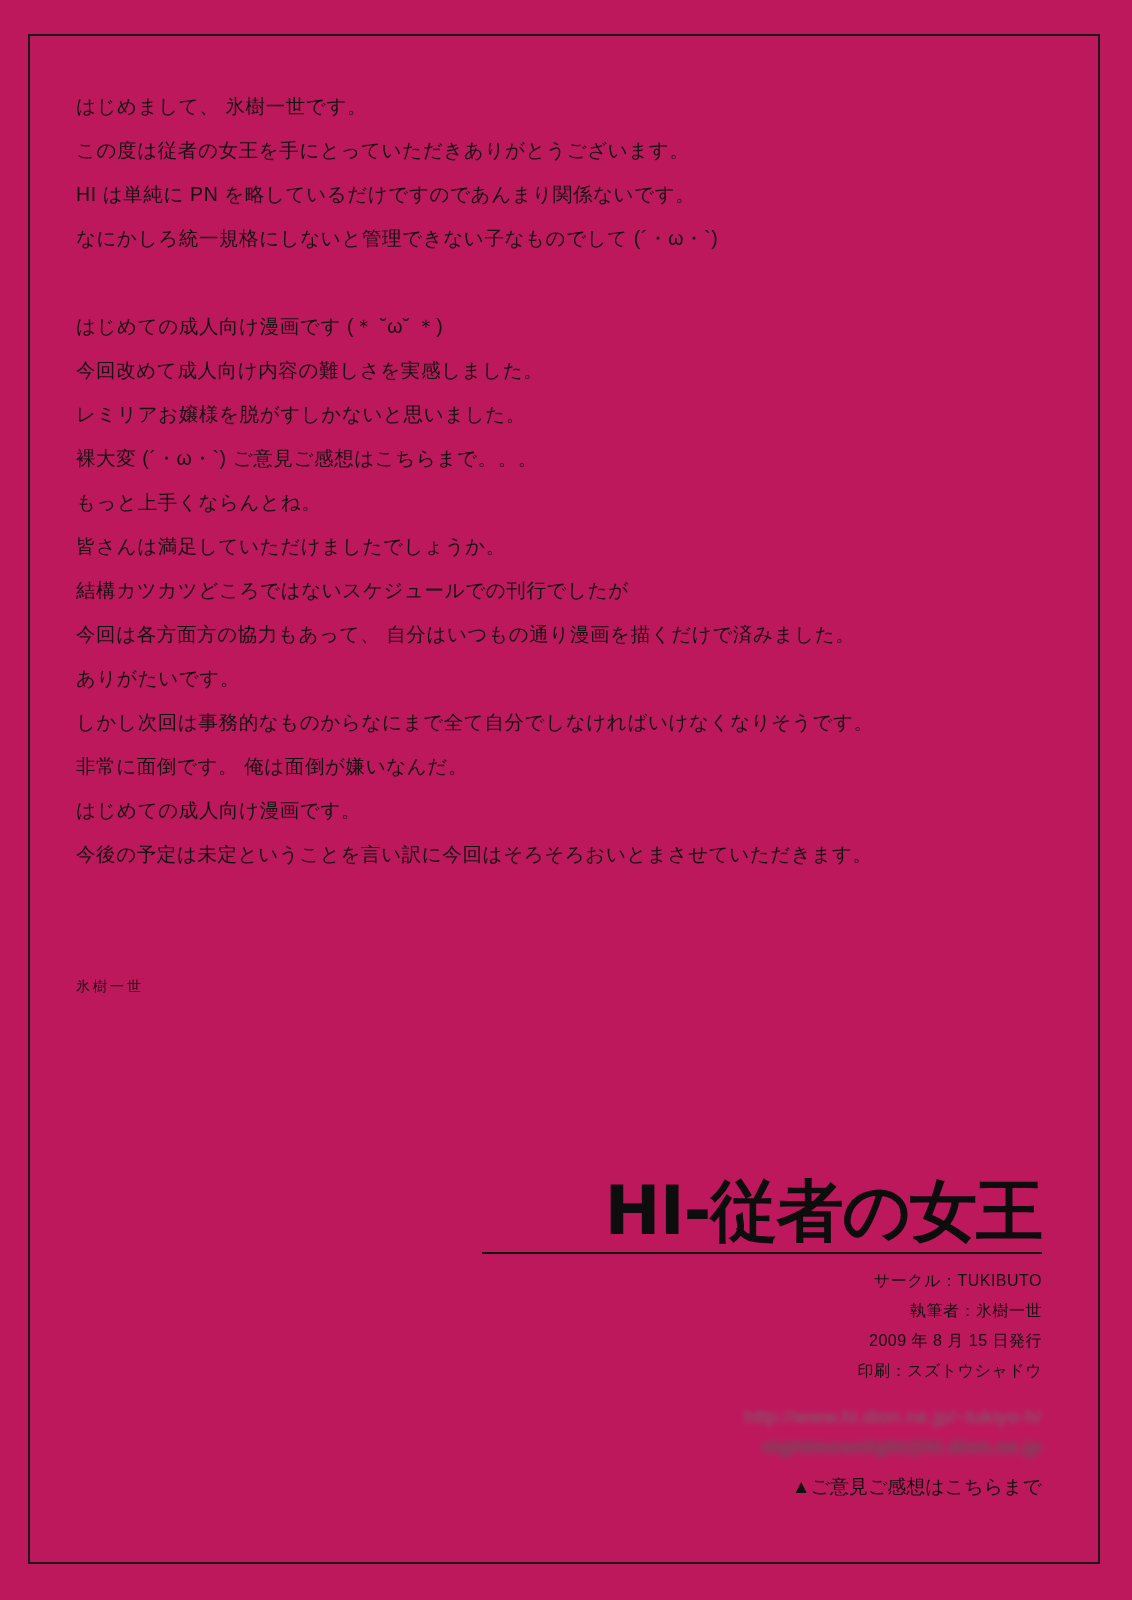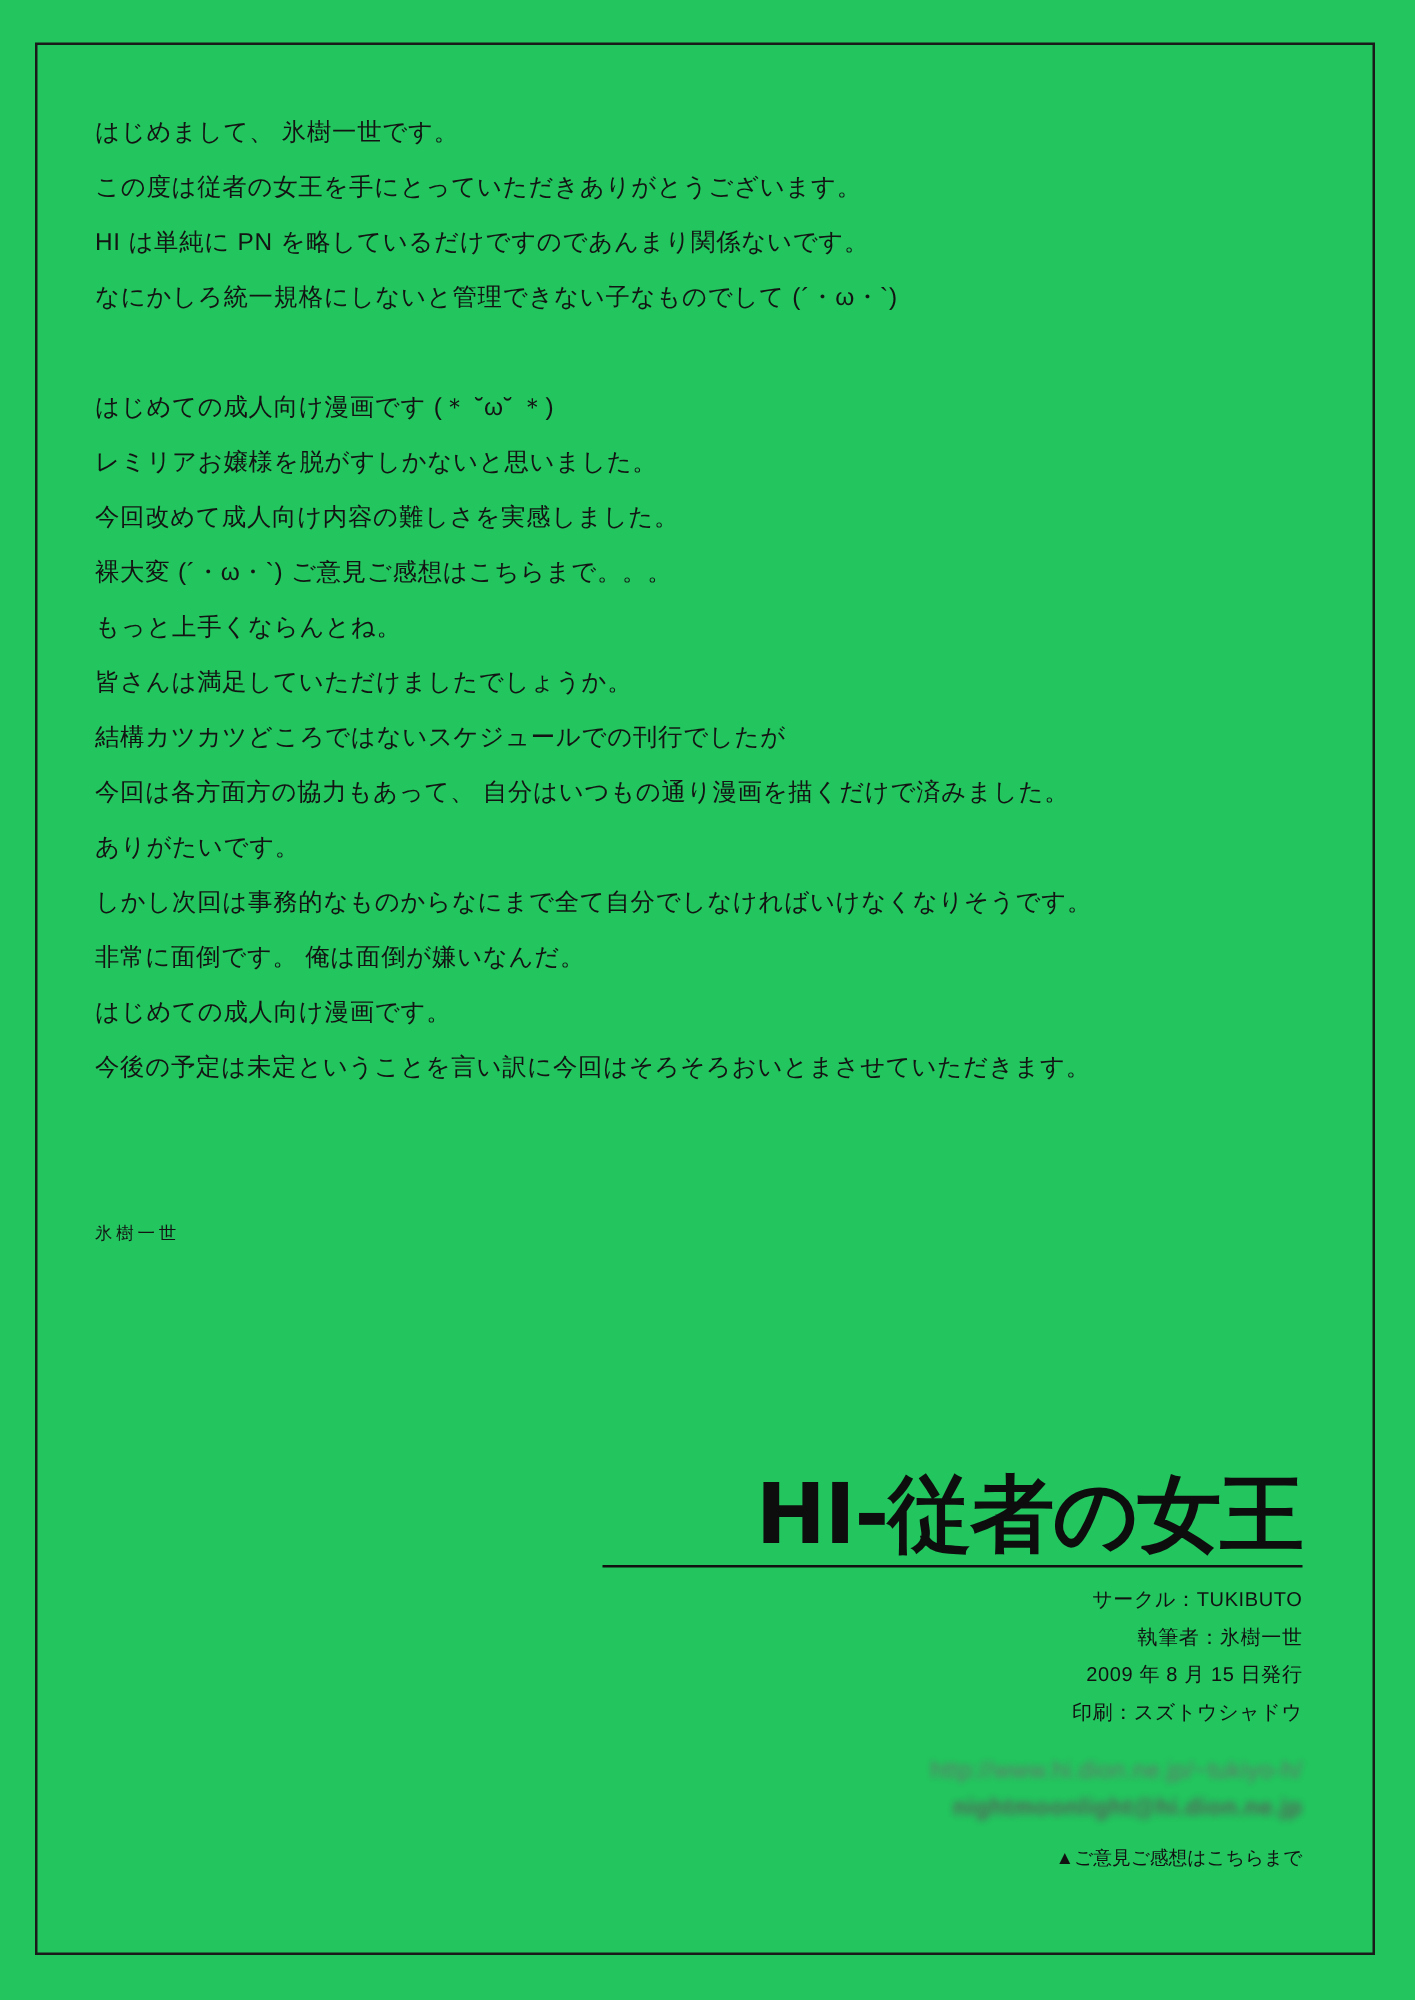--- a/index.html
+++ b/index.html
@@ -14,21 +14,21 @@
     color: #111111;
     position: relative;
     overflow: hidden;
   }
   .page {
     position: absolute;
     left: 0;
     top: 0;
     width: 1132px;
     height: 1600px;
-    background: #22c55e;
+    background: #be185d;
   }
   .page-border {
     position: absolute;
     left: 28px;
     top: 34px;
     width: 1072px;
     height: 1530px;
     border: 2px solid #1a1a1a;
     box-sizing: border-box;
   }
@@ -105,21 +105,21 @@
     white-space: nowrap;
     opacity: 0.92;
   }
   .blurred.mail {
     color: #5a5a5a;
     font-weight: bold;
     filter: blur(3px);
   }
   .contact-note {
     margin-top: 12px;
-    font-size: 15px;
+    font-size: 19px;
     line-height: 26px;
     color: #111111;
     white-space: nowrap;
   }
 </style>
 </head>
 <body>
 
 <div class="page">
 
@@ -131,22 +131,22 @@
       <div class="line">はじめまして、 氷樹一世です。</div>
       <div class="line">この度は従者の女王を手にとっていただきありがとうございます。</div>
       <div class="line">HI は単純に PN を略しているだけですのであんまり関係ないです。</div>
       <div class="line">なにかしろ統一規格にしないと管理できない子なものでして (´・ω・`)</div>
     </div>
 
     <div class="spacer-block"></div>
 
     <div class="para">
       <div class="line">はじめての成人向け漫画です (＊ ˘ω˘ ＊)</div>
+      <div class="line">今回改めて成人向け内容の難しさを実感しました。</div>
       <div class="line">レミリアお嬢様を脱がすしかないと思いました。</div>
-      <div class="line">今回改めて成人向け内容の難しさを実感しました。</div>
       <div class="line">裸大変 (´・ω・`) ご意見ご感想はこちらまで。。。</div>
       <div class="line">もっと上手くならんとね。</div>
       <div class="line">皆さんは満足していただけましたでしょうか。</div>
       <div class="line">結構カツカツどころではないスケジュールでの刊行でしたが</div>
       <div class="line">今回は各方面方の協力もあって、 自分はいつもの通り漫画を描くだけで済みました。</div>
       <div class="line">ありがたいです。</div>
       <div class="line">しかし次回は事務的なものからなにまで全て自分でしなければいけなくなりそうです。</div>
       <div class="line">非常に面倒です。 俺は面倒が嫌いなんだ。</div>
       <div class="line">はじめての成人向け漫画です。</div>
       <div class="line">今後の予定は未定ということを言い訳に今回はそろそろおいとまさせていただきます。</div>

